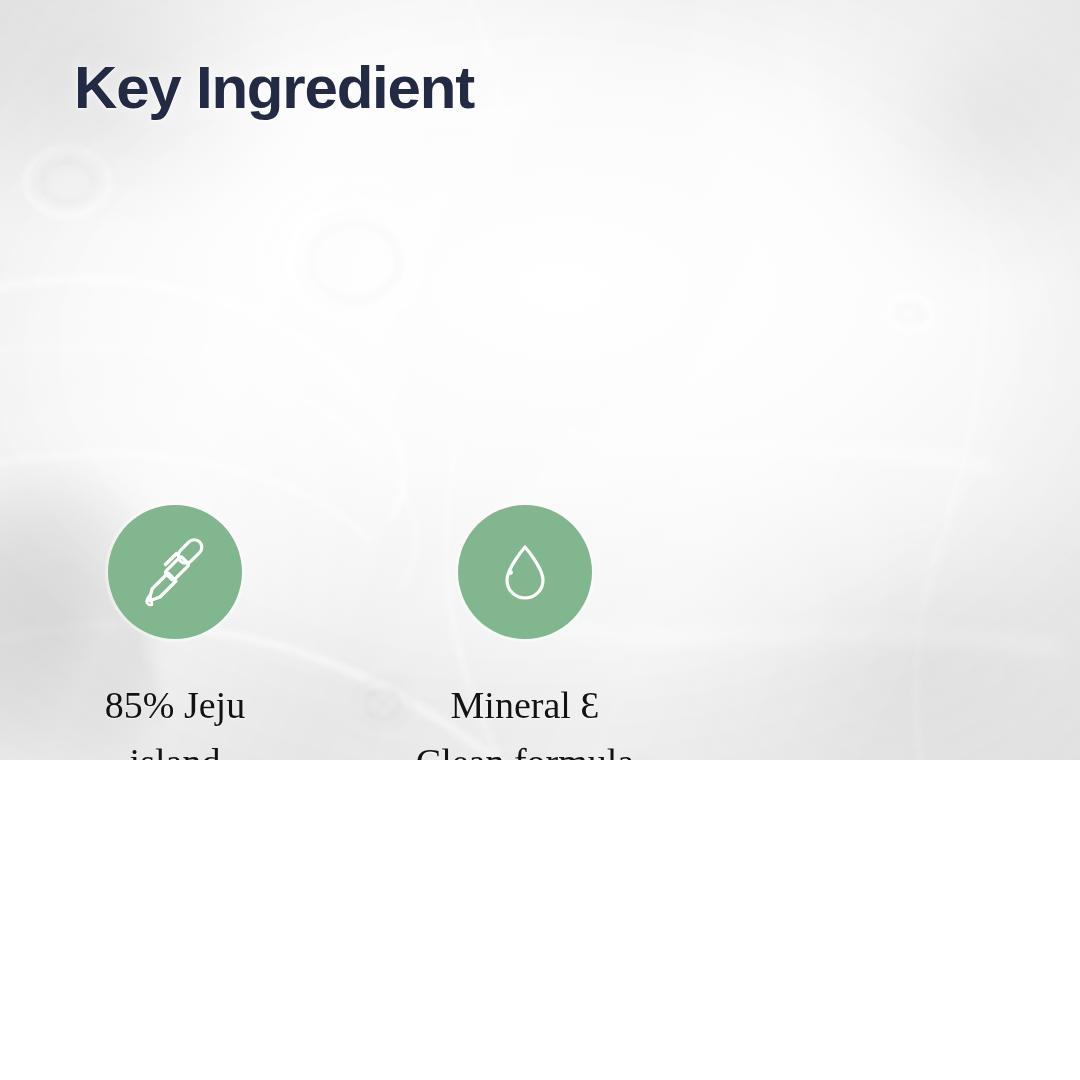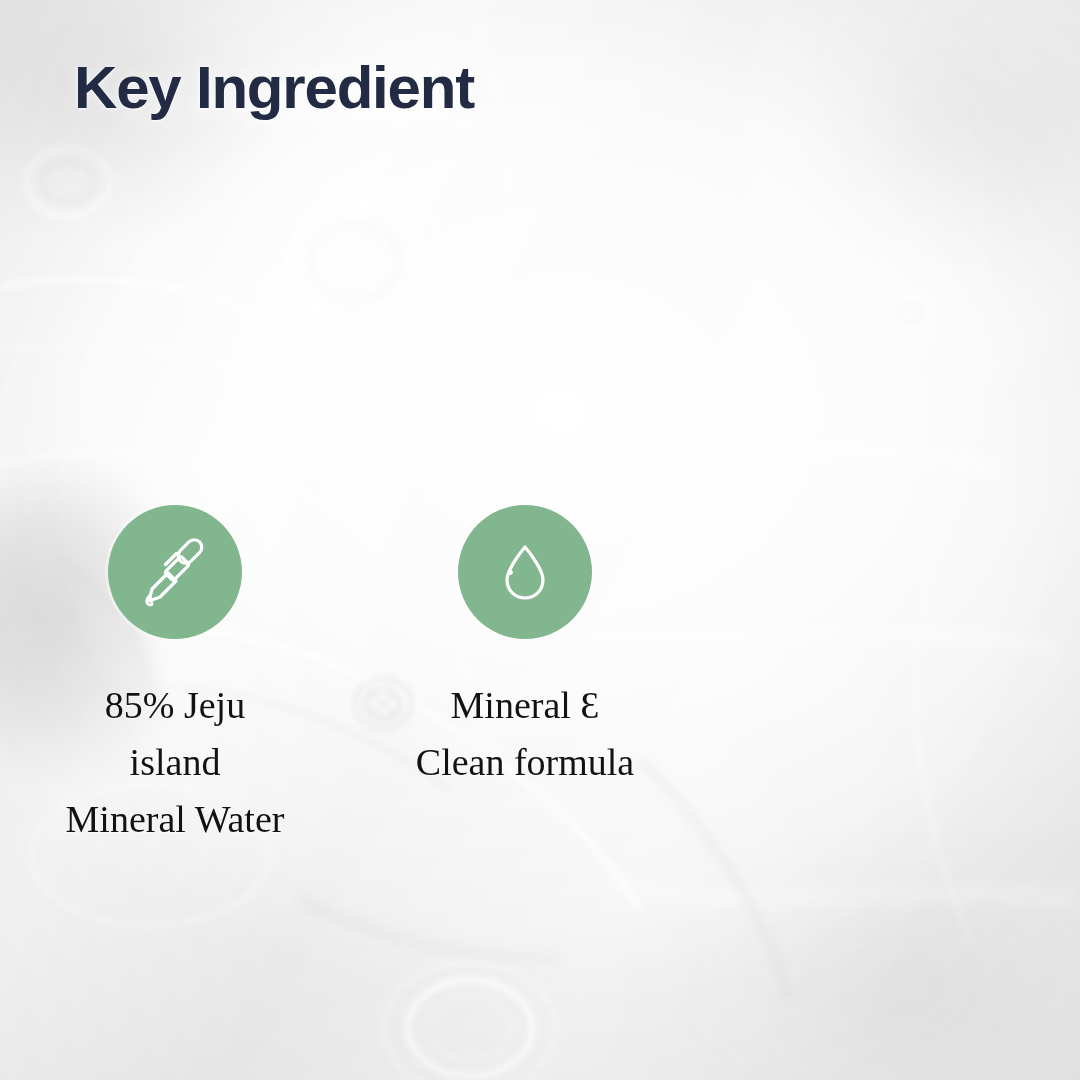--- a/index.html
+++ b/index.html
@@ -8,21 +8,21 @@
   html, body {
     width:1080px;
     height:1080px;
     overflow:hidden;
     background:#ffffff;
   }
 
   #stage {
     position:relative;
     width:1080px;
-    height:1080px;
+    height:760px;
     overflow:hidden;
     background:#fca5a5;
   }
 
   
   .bg-base{
     position:absolute; inset:0;
     background:
       radial-gradient(ellipse 70% 55% at 52% 38%, #ffffff 0%, #fbfbfb 45%, #f3f3f3 78%, #ececec 100%);
   }

